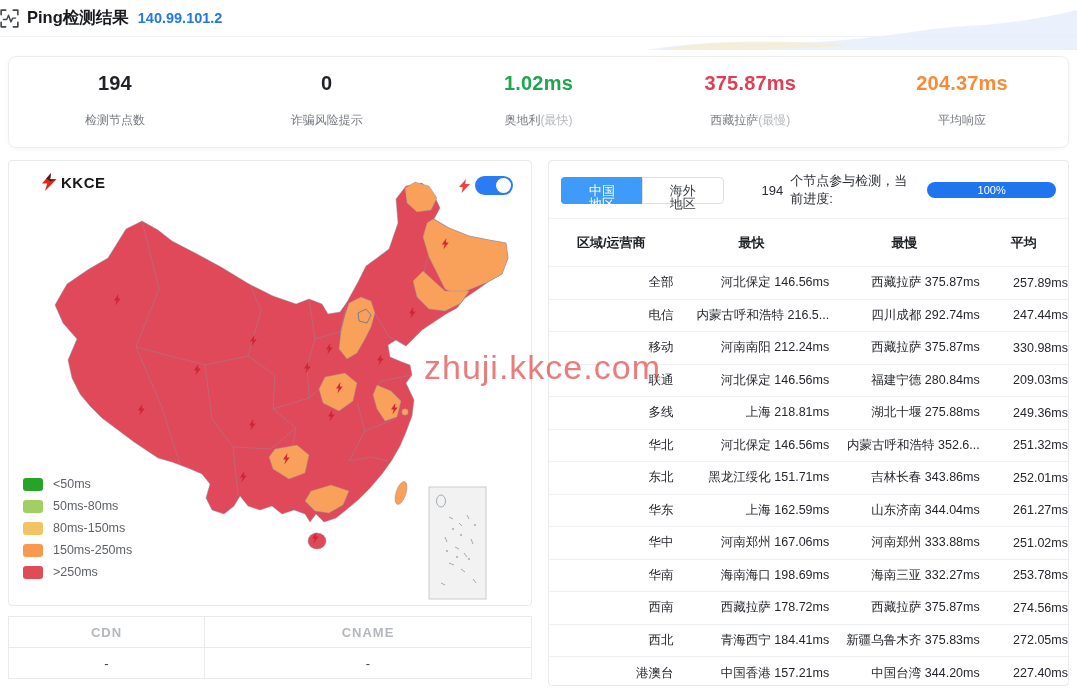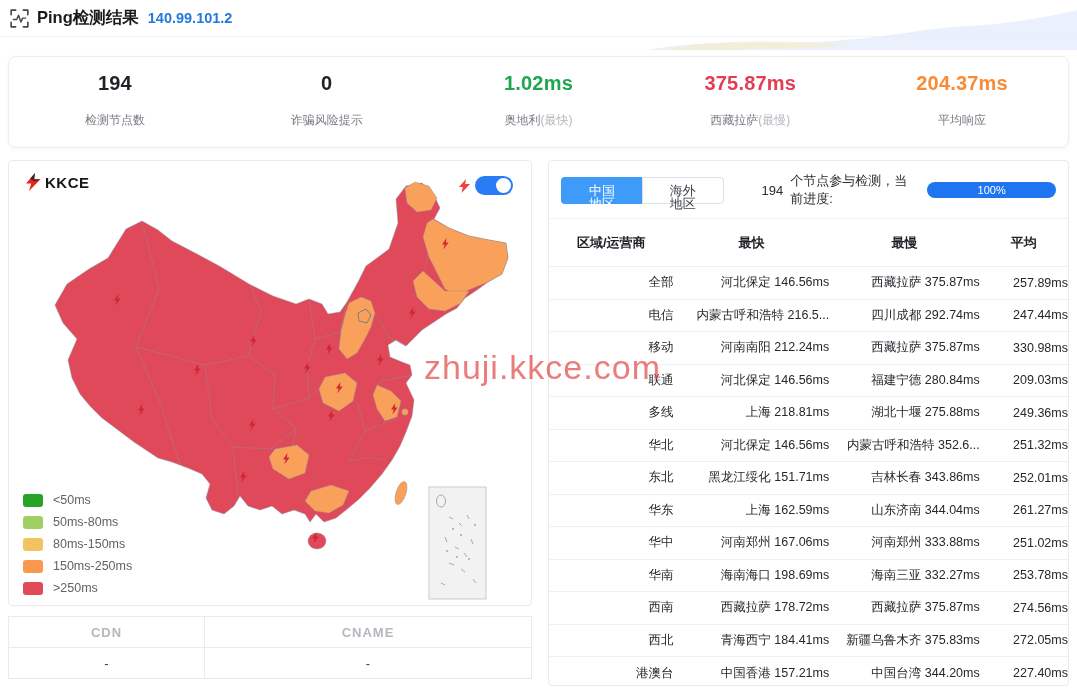--- a/index.html
+++ b/index.html
@@ -1,45 +1,45 @@
 <!DOCTYPE html>
 <html><head>
 <meta charset="utf-8">
 <style>
   * { margin:0; padding:0; box-sizing:border-box; }
   html,body { width:1077px; height:688px; background:#fff; overflow:hidden;
     font-family:"Liberation Sans","DejaVu Sans",sans-serif; color:#26282d; position:relative; }
 
   
   .page-header { position:relative; height:37px; display:flex; align-items:center;
-    padding-left:10px; border-bottom:1px solid #f1f2f4; }
+    border-bottom:1px solid #f1f2f4; }
   .page-header .ping-icon { display:inline-flex; margin-right:8px; position:relative; z-index:2; }
   .page-title { font-size:16.5px; font-weight:bold; color:#17191d; z-index:2; }
   .page-ip { font-size:14.5px; font-weight:bold; color:#2478df; margin-left:9px; z-index:2; }
   .wave-decoration { position:absolute; top:0; right:0; z-index:1; pointer-events:none; }
 
   
   .stats-card { margin:19px 8px 0 8px; height:92px; border:1px solid #ededee; border-radius:8px;
     box-shadow:0 1px 5px rgba(0,0,0,.04); display:flex; align-items:stretch; }
   .stat-item { flex:1; display:flex; flex-direction:column; align-items:center; padding-top:15px; }
   .stat-value { font-size:20px; font-weight:bold; letter-spacing:.2px; }
   .stat-label { font-size:12px; color:#787c83; margin-top:17px; }
   .stat-label .suffix { color:#b5b8bd; }
 
   
   .main-row { display:flex; gap:16px; padding:0 8px; margin-top:12px; align-items:flex-start; }
   .left-col { width:524px; flex:0 0 524px; }
   .map-panel { position:relative; height:446px; border:1px solid #e9eaec; border-radius:4px;
     background:#fff; overflow:hidden; }
-  .map-logo { position:absolute; top:12px; left:16px; display:flex; align-items:center; gap:3px; z-index:5; }
+  .map-logo { position:absolute; top:12px; left:32px; display:flex; align-items:center; gap:3px; z-index:5; }
   .map-logo-text { font-size:15px; font-weight:800; letter-spacing:.5px; color:#17181a; }
   .map-toggle-wrap { position:absolute; top:15px; right:18px; display:flex; align-items:center; gap:5px; z-index:5; }
   .switch { width:38px; height:19px; border-radius:10px; background:#2a7cf4; position:relative; cursor:pointer; }
   .switch .knob { position:absolute; top:2px; right:2px; width:15px; height:15px; border-radius:50%; background:#fff; }
-  .map-legend { position:absolute; left:14px; bottom:10px; z-index:5; }
+  .map-legend { position:absolute; left:14px; bottom:26px; z-index:5; }
   .legend-item { display:flex; align-items:center; margin-top:8px; }
   .legend-swatch { width:20px; height:13px; border-radius:3px; margin-right:10px; }
   .legend-label { font-size:12.5px; color:#5f6368; }
 
   .watermark { position:absolute; left:424px; top:348px; z-index:50; pointer-events:none;
     font-size:34px; color:rgba(226,62,62,.68); letter-spacing:1px; white-space:nowrap; }
 
   
   .cdn-table { margin-top:10px; width:100%; border-collapse:collapse; }
   .cdn-table th, .cdn-table td { border:1px solid #e9eaec; text-align:center; }

